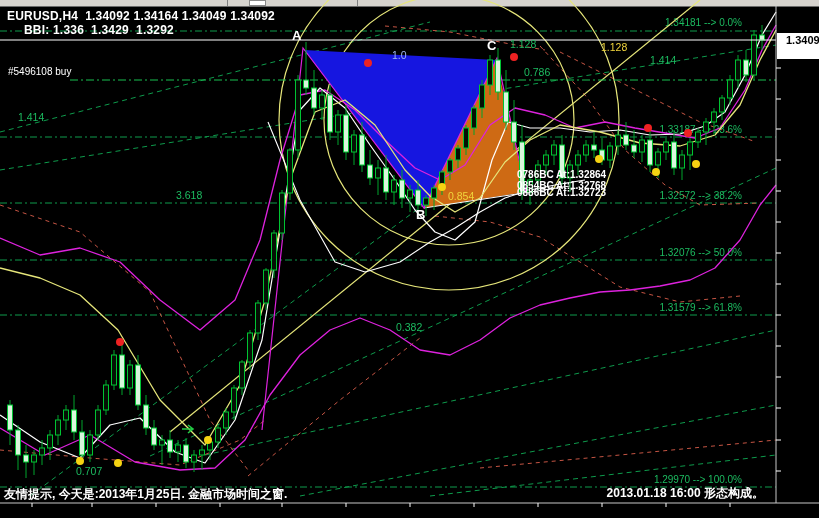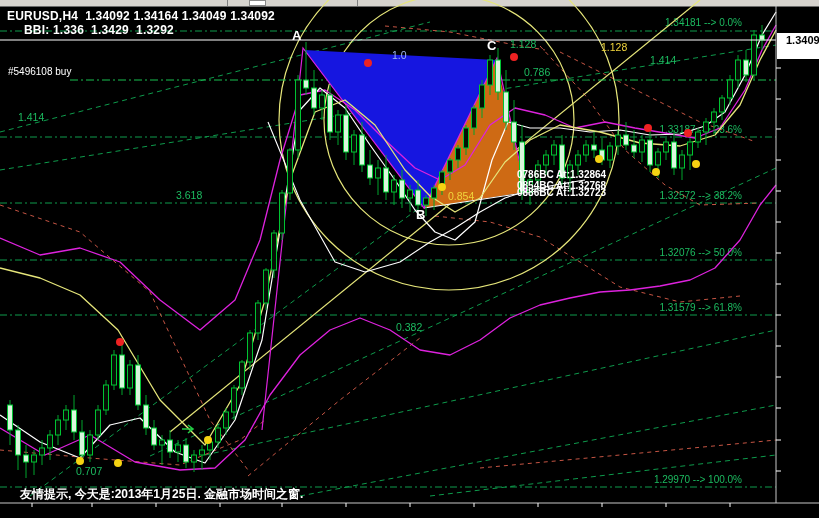--- a/index.html
+++ b/index.html
@@ -343,19 +343,20 @@
         <line x1="730" y1="503" x2="730" y2="507" stroke="#FFFFFF"></line>
       </g>
     </svg>
 
   <div class="abs quote" style="left:7px;top:9px">EURUSD,H4  1.34092 1.34164 1.34049 1.34092</div>
   <div class="abs quote" style="left:24px;top:23px">BBI: 1.336  1.3429  1.3292</div>
 
 
   <div class="abs" id="buylabel">#5496108 buy</div>
 
-  <div class="abs cnfooter" style="left:20px;top:486px">友情提示, 今天是:2013年1月25日. 金融市场时间之窗.</div>
+  <div class="abs cnfooter" style="left:4px;top:486px">友情提示, 今天是:2013年1月25日. 金融市场时间之窗.</div>
+  <div class="abs cnfooter" style="right:55px;top:485px">2013.01.18 16:00 形态构成。</div>
 
   <div class="abs" id="price-axis" style="left:776px;top:6px;width:43px;height:497px"></div>
   <div class="abs" id="time-axis" style="left:0;top:503px;width:776px;height:15px"></div>
 
   <div class="abs" id="pricebox">1.34092</div>
 </div>
 
 </body></html>

